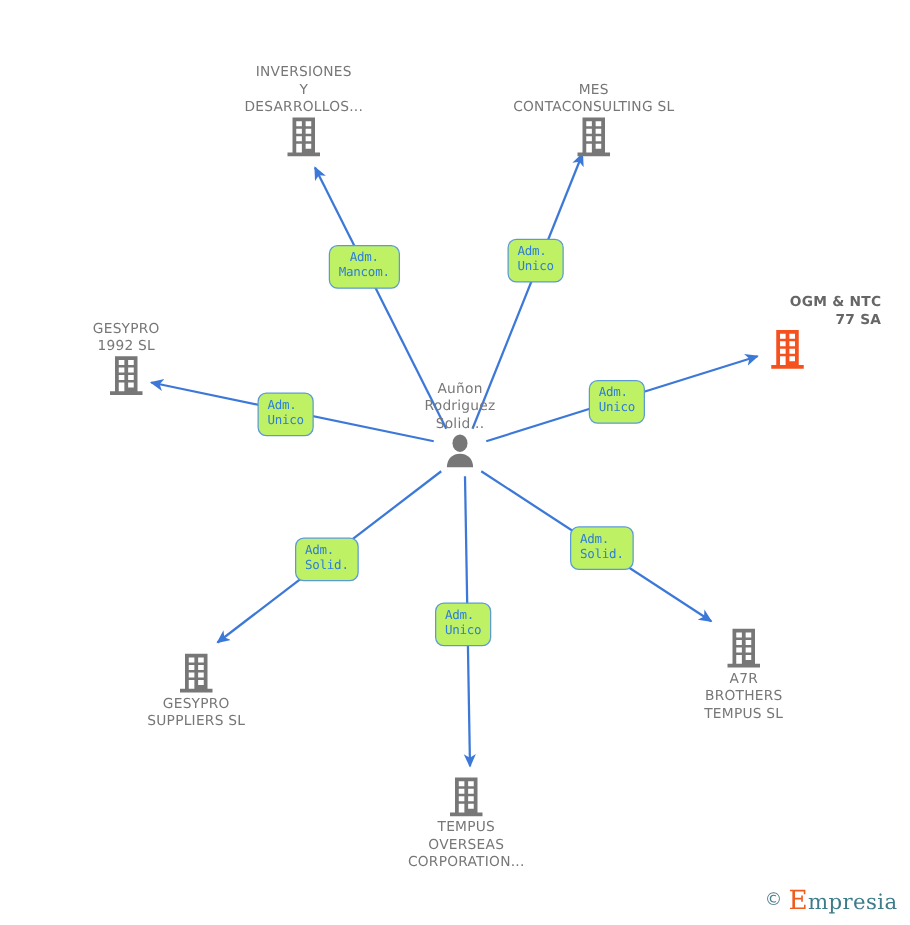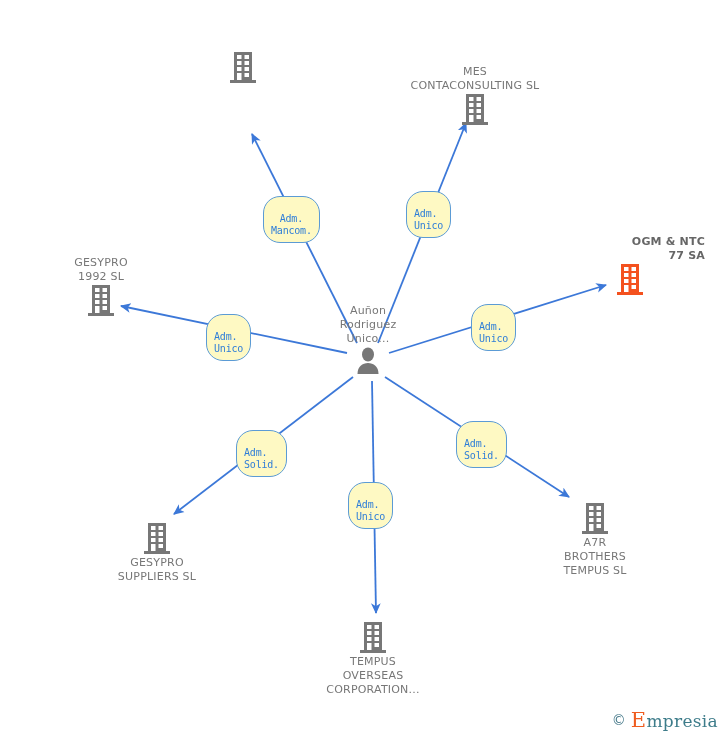--- a/index.html
+++ b/index.html
@@ -48,26 +48,26 @@
   .node-icon {
     display: block;
     margin: 0 auto;
   }
 
   
   .chip {
     position: absolute;
     box-sizing: border-box;
     border: 1px solid #5b9bd5;
-    border-radius: 17px;
-    background: #fef9c3;
+    border-radius: 7px;
+    background: #bef264;
     color: #2f7ed8;
     font-size: 10px;
     line-height: 12px;
-    padding: 16px 7px 5px 7px;
+    padding: 4px 7px 5px 7px;
     white-space: pre-line;
     z-index: 4;
     font-family: "DejaVu Sans Mono", monospace;
     letter-spacing: -0.2px;
   }
   .chip.center { text-align: center; }
   .chip.left { text-align: left; }
 
   
   #watermark {
@@ -111,20 +111,23 @@
         <line x1="389" y1="353" x2="606" y2="285" stroke="#3c78d8" stroke-width="1.8" marker-end="url(#arrowhead)"></line>
         <line x1="347" y1="353" x2="121" y2="306" stroke="#3c78d8" stroke-width="1.8" marker-end="url(#arrowhead)"></line>
         <line x1="353" y1="377" x2="174" y2="514" stroke="#3c78d8" stroke-width="1.8" marker-end="url(#arrowhead)"></line>
         <line x1="372" y1="381" x2="376" y2="613" stroke="#3c78d8" stroke-width="1.8" marker-end="url(#arrowhead)"></line>
         <line x1="385" y1="377" x2="569" y2="497" stroke="#3c78d8" stroke-width="1.8" marker-end="url(#arrowhead)"></line>
       </g>
   </svg>
 
   <div id="nodes">
       <div class="node" style="top: 51px; left: 243px;">
+        <div class="node-label">INVERSIONES
+Y
+DESARROLLOS...</div>
         <svg width="30" height="34" viewBox="0 0 30 34" class="node-icon">
           <path fill="#777777" d="M6,1 H24 V29 H6 Z M2,29 H28 V32 H2 Z"></path>
           <path fill="#ffffff" d="M9,4 h4.5 v4 h-4.5 Z M16.5,4 h4.5 v4 h-4.5 Z M9,10 h4.5 v4 h-4.5 Z M16.5,10 h4.5 v4 h-4.5 Z M9,16 h4.5 v4 h-4.5 Z M16.5,16 h4.5 v4 h-4.5 Z M9,22 h4.5 v7 h-4.5 Z M16.5,22 h4.5 v4 h-4.5 Z "></path>
         </svg>
       </div>
       <div class="node" style="top: 54px; left: 475px; margin-top: 11px;">
         <div class="node-label">MES
 CONTACONSULTING SL</div>
         <svg width="30" height="34" viewBox="0 0 30 34" class="node-icon">
           <path fill="#777777" d="M6,1 H24 V29 H6 Z M2,29 H28 V32 H2 Z"></path>
@@ -169,21 +172,21 @@
           <path fill="#777777" d="M6,1 H24 V29 H6 Z M2,29 H28 V32 H2 Z"></path>
           <path fill="#ffffff" d="M9,4 h4.5 v4 h-4.5 Z M16.5,4 h4.5 v4 h-4.5 Z M9,10 h4.5 v4 h-4.5 Z M16.5,10 h4.5 v4 h-4.5 Z M9,16 h4.5 v4 h-4.5 Z M16.5,16 h4.5 v4 h-4.5 Z M9,22 h4.5 v7 h-4.5 Z M16.5,22 h4.5 v4 h-4.5 Z "></path>
         </svg>
         <div class="node-label">A7R
 BROTHERS
 TEMPUS SL</div>
       </div>
       <div class="node" style="top: 304px; left: 368px;">
         <div class="node-label">Auñon
 Rodriguez
-Unico...</div>
+Solid...</div>
         <svg width="28" height="28" viewBox="0 0 28 28" class="node-icon">
           <ellipse cx="14" cy="8.5" rx="6" ry="7" fill="#777777"></ellipse>
           <path fill="#777777" d="M3.5,28 C3.5,20.5 8.5,17 14,17 C19.5,17 24.5,20.5 24.5,28 Z"></path>
         </svg>
       </div>
     </div>
   <div id="chips">
       <div class="chip center" style="left: 263px; top: 196px;">Adm.
 Mancom.</div>
       <div class="chip left" style="left: 406px; top: 191px;">Adm.

